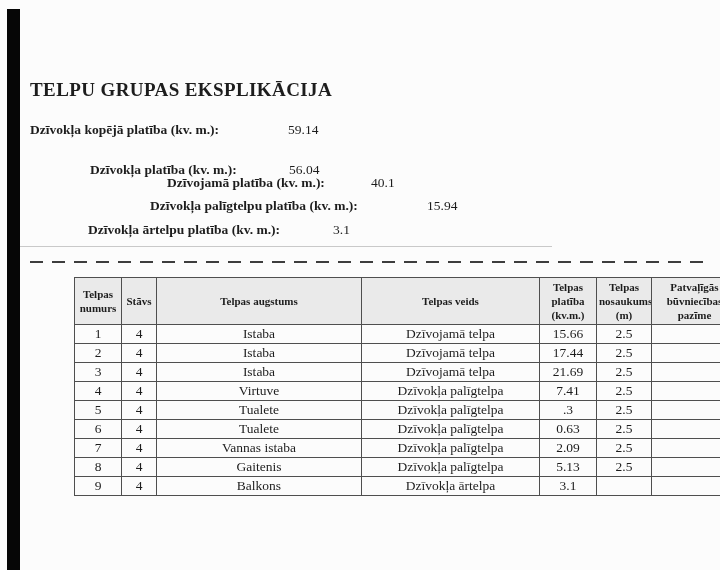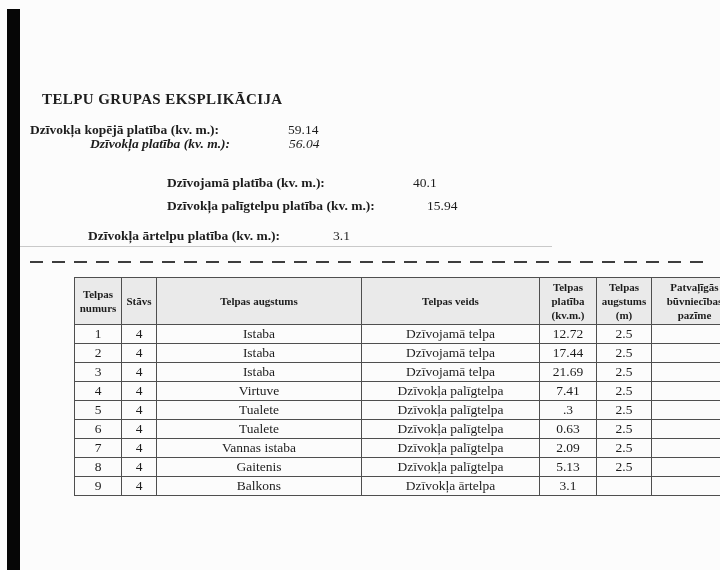--- a/index.html
+++ b/index.html
@@ -22,41 +22,41 @@
     left: 7px;
     top: 9px;
     width: 13px;
     height: 561px;
     background: #060606;
   }
   .title {
     position: absolute;
     left: 30px;
     top: 79px;
-    margin: 12px;
-    font-size: 15px;
+    margin: 0;
+    font-size: 19px;
     font-weight: bold;
     letter-spacing: 0.4px;
     white-space: nowrap;
   }
   .sline {
     position: absolute;
     left: 0;
     width: 720px;
     height: 17px;
     font-size: 13.5px;
     white-space: nowrap;
   }
   .sline .lbl { position: absolute; font-weight: bold; }
   .sline .val { position: absolute; font-weight: normal; }
   .s1 { top: 122px; } .s1 .lbl { left: 30px; }  .s1 .val { left: 288px; }
-  .s2 { top: 136px; font-style: italic; } .s2 .lbl { left: 90px; }  .s2 .val { left: 289px; }
-  .s3 { top: 175px; } .s3 .lbl { left: 167px; } .s3 .val { left: 371px; margin-left: 42px; }
-  .s4 { top: 198px; } .s4 .lbl { left: 167px; } .s4 .val { left: 427px; }
-  .s5 { top: 222px; margin-top: 6px; } .s5 .lbl { left: 88px; }  .s5 .val { left: 333px; }
+  .s2 { top: 162px; } .s2 .lbl { left: 90px; }  .s2 .val { left: 289px; }
+  .s3 { top: 175px; } .s3 .lbl { left: 167px; } .s3 .val { left: 371px; }
+  .s4 { top: 198px; } .s4 .lbl { left: 150px; } .s4 .val { left: 427px; }
+  .s5 { top: 222px; } .s5 .lbl { left: 88px; }  .s5 .val { left: 333px; }
 
   .thin-rule {
     position: absolute;
     left: 20px;
     top: 246px;
     width: 532px;
     height: 1px;
     background: #c9c9c9;
   }
   .dashed-rule {
@@ -144,31 +144,31 @@
         <col style="width:55px">
       <col style="width:86px">
     </colgroup>
     <thead>
       <tr>
         <th>Telpas numurs</th>
         <th>Stāvs</th>
         <th>Telpas augstums</th>
         <th>Telpas veids</th>
         <th>Telpas platība (kv.m.)</th>
-        <th>Telpas augstums (m)</th>
+        <th>Telpas nosaukums (m)</th>
         <th>Patvaļīgās būvniecības pazīme</th>
       </tr>
     </thead>
     <tbody>
       <tr>
         <td>1</td>
         <td>4</td>
         <td>Istaba</td>
         <td>Dzīvojamā telpa</td>
-        <td>12.72</td>
+        <td>15.66</td>
         <td>2.5</td>
         <td></td>
       </tr>
       <tr>
         <td>2</td>
         <td>4</td>
         <td>Istaba</td>
         <td>Dzīvojamā telpa</td>
         <td>17.44</td>
         <td>2.5</td>

